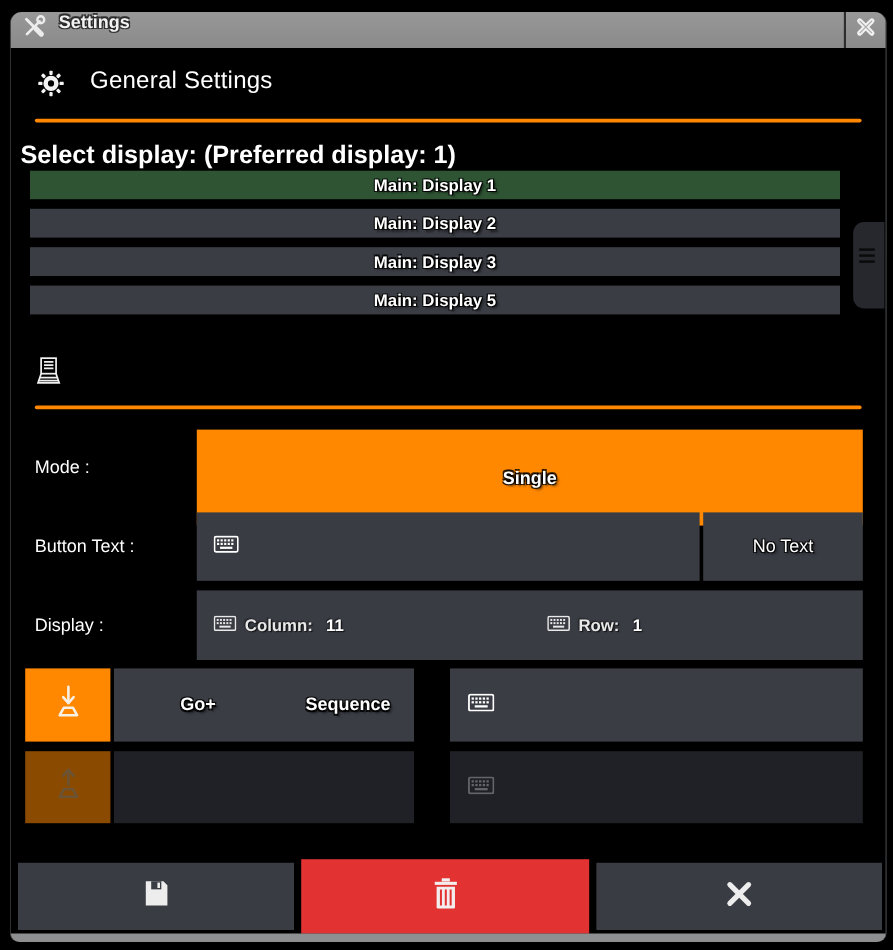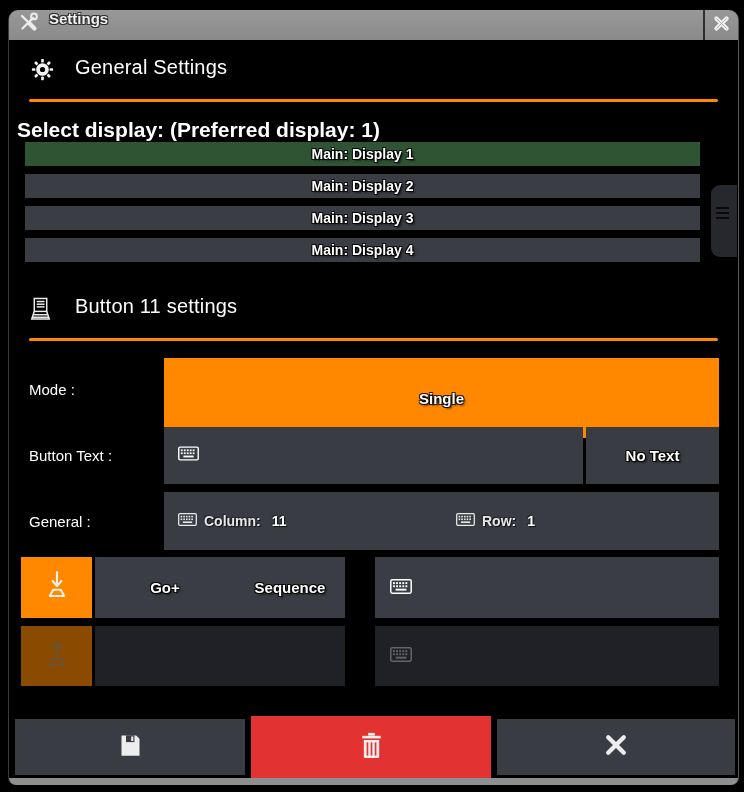--- a/index.html
+++ b/index.html
@@ -35,21 +35,21 @@
   
   .form-label{position:absolute;left:20px;width:130px;display:flex;align-items:center;font-size:15px;
               color:#fff;text-shadow:1px 1px 1px rgba(0,0,0,.7);}
   .field{position:absolute;background:#393c43;display:flex;align-items:center;}
   .mode-btn{position:absolute;left:155px;top:348px;width:555px;height:80px;background:#ff8800;
             display:flex;align-items:center;justify-content:center;font-size:15px;font-weight:700;cursor:pointer;}
   .btext-field{left:155px;top:417px;width:419px;height:57px;padding-left:14px;box-sizing:border-box;cursor:text;}
   .btext-input{background:transparent;border:none;outline:none;color:#fff;font-size:15px;width:340px;
                margin-left:10px;font-family:inherit;}
   .notext-btn{left:577px;top:417px;width:133px;height:57px;justify-content:center;font-size:15px;
-              font-weight:700;cursor:pointer;}
+              font-weight:400;cursor:pointer;}
   .pos-field{left:155px;top:482px;width:555px;height:58px;cursor:pointer;}
   .pos-group{position:absolute;display:flex;align-items:center;font-size:14px;font-weight:600;}
   .pos-group .plabel{margin-left:7px;color:#e8e8e8;}
   .pos-group .pvalue{margin-left:11px;color:#fff;}
   
   .cell{position:absolute;display:flex;align-items:center;justify-content:center;font-size:15px;
         font-weight:700;cursor:pointer;}
   .r1{top:547px;height:61px;}
   .r2{top:616px;height:60px;}
   .c1{left:12px;width:71px;}
@@ -118,21 +118,21 @@
   </span>
   <div class="sec-title" style="left:66px;top:46px;">General Settings</div>
   <div class="hr-accent" style="left:20px;top:89px;width:689px;"></div>
 
   <div class="select-label">Select display: (Preferred display: 1)</div>
 
   <div class="display-list">
     <div class="display-row selected outlined">Main: Display 1</div>
     <div class="display-row outlined">Main: Display 2</div>
     <div class="display-row outlined">Main: Display 3</div>
-    <div class="display-row outlined">Main: Display 4</div>
+    <div class="display-row outlined">Main: Display 5</div>
   </div>
 
   <div class="scroll-tab">
     <div class="grips">
         <div></div>
         <div></div>
         <div></div>
       </div>
   </div>
 
@@ -140,21 +140,20 @@
     <svg width="23" height="26" viewBox="0 0 24 26" fill="none" stroke="#f0f0f0" stroke-width="1.5">
       <rect x="5.5" y="2" width="13" height="13.5"></rect>
       <line x1="8" y1="5.2" x2="16.2" y2="5.2"></line>
       <line x1="8" y1="8" x2="16.2" y2="8"></line>
       <line x1="8" y1="10.8" x2="16.2" y2="10.8"></line>
       <path d="M5.5 15.5 L2.8 23.5 H21.2 L18.5 15.5"></path>
       <line x1="4.6" y1="19" x2="19.4" y2="19"></line>
       <line x1="3.7" y1="21.6" x2="20.3" y2="21.6"></line>
     </svg>
   </span>
-  <div class="sec-title" style="left:66px;top:285px;">Button 11 settings</div>
   <div class="hr-accent" style="left:20px;top:328px;width:689px;"></div>
 
   <div class="form-label" style="top:348px;height:62px;text-align:center;">Mode :</div>
   <div class="mode-btn outlined">
     <span>Single</span>
   </div>
 
   <div class="form-label" style="top:417px;height:57px;">Button Text :</div>
   <div class="field btext-field">
     <span>
@@ -174,21 +173,21 @@
           <rect x="5.6" y="9.7" width="10.8" height="1.9"></rect>
         </g>
       </svg>
     </span>
     <input class="btext-input" type="text" value="" style="">
   </div>
   <div class="field notext-btn outlined">
     <span>No Text</span>
   </div>
 
-  <div class="form-label" style="top:482px;height:58px;">General :</div>
+  <div class="form-label" style="top:482px;height:58px;">Display :</div>
   <div class="field pos-field">
     <div class="pos-group" style="left:14px;">
       <span>
         <svg width="19" height="13" viewBox="0 0 22 15">
           <rect x="0.8" y="0.8" width="20.4" height="13.4" rx="1.4" fill="none" stroke="#e9e9e9" stroke-width="1.5"></rect>
           <g fill="#e9e9e9">
             <rect x="3" y="3.2" width="1.9" height="1.9"></rect>
               <rect x="6.1" y="3.2" width="1.9" height="1.9"></rect>
             <rect x="9.2" y="3.2" width="1.9" height="1.9"></rect>
               <rect x="12.3" y="3.2" width="1.9" height="1.9"></rect>

